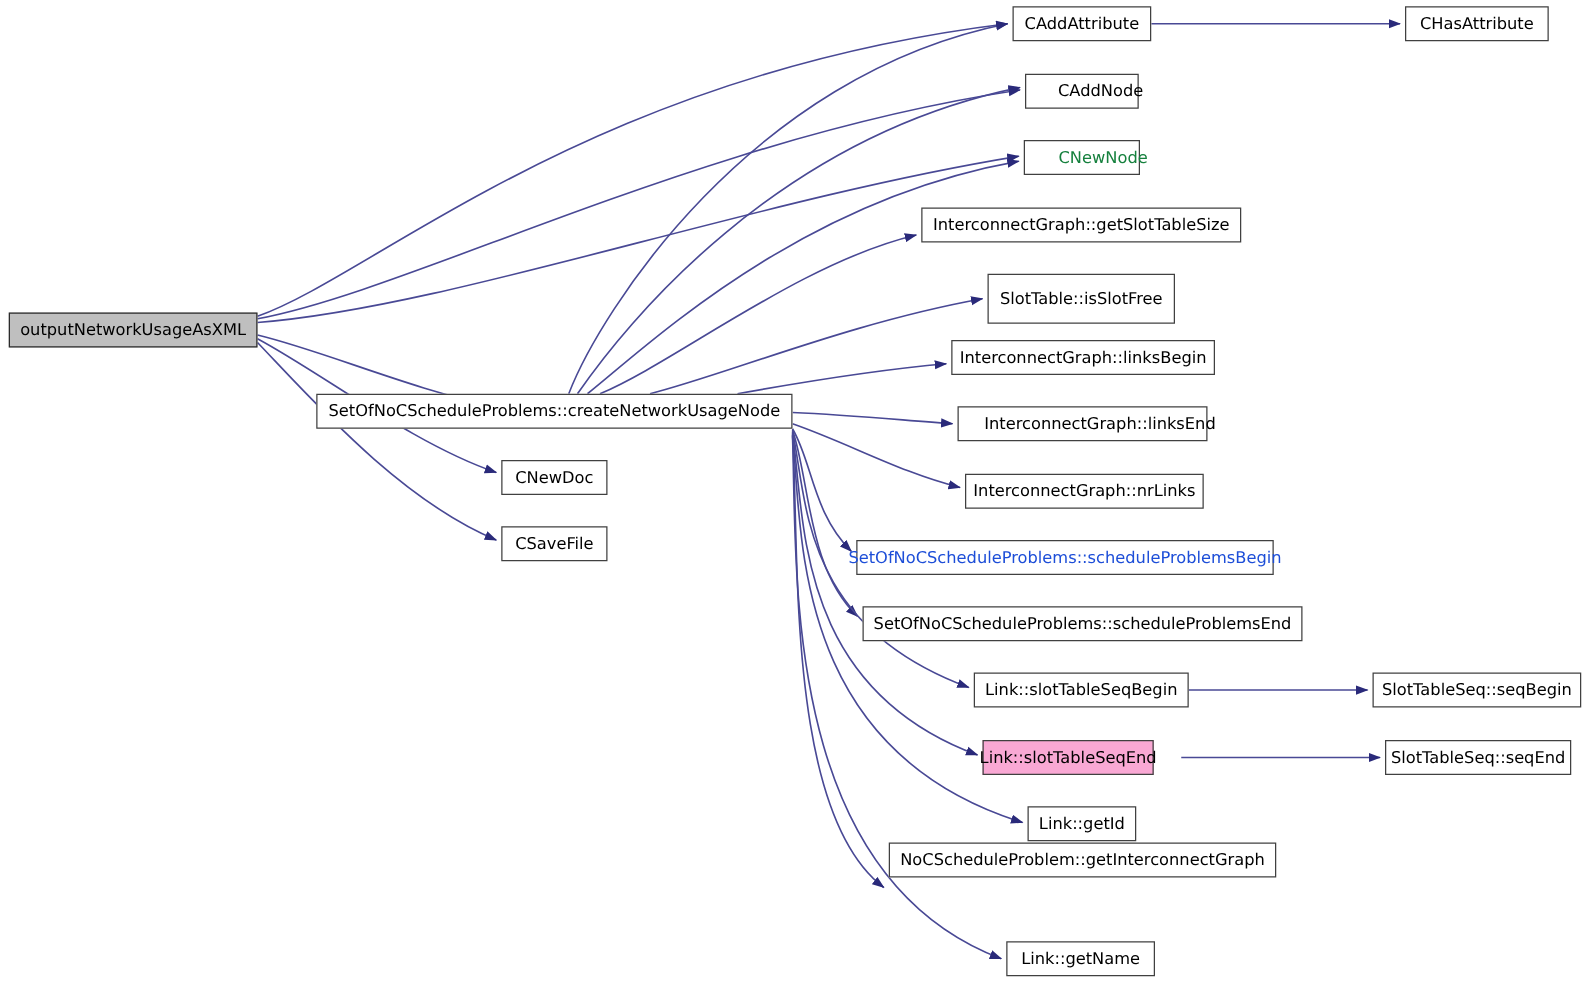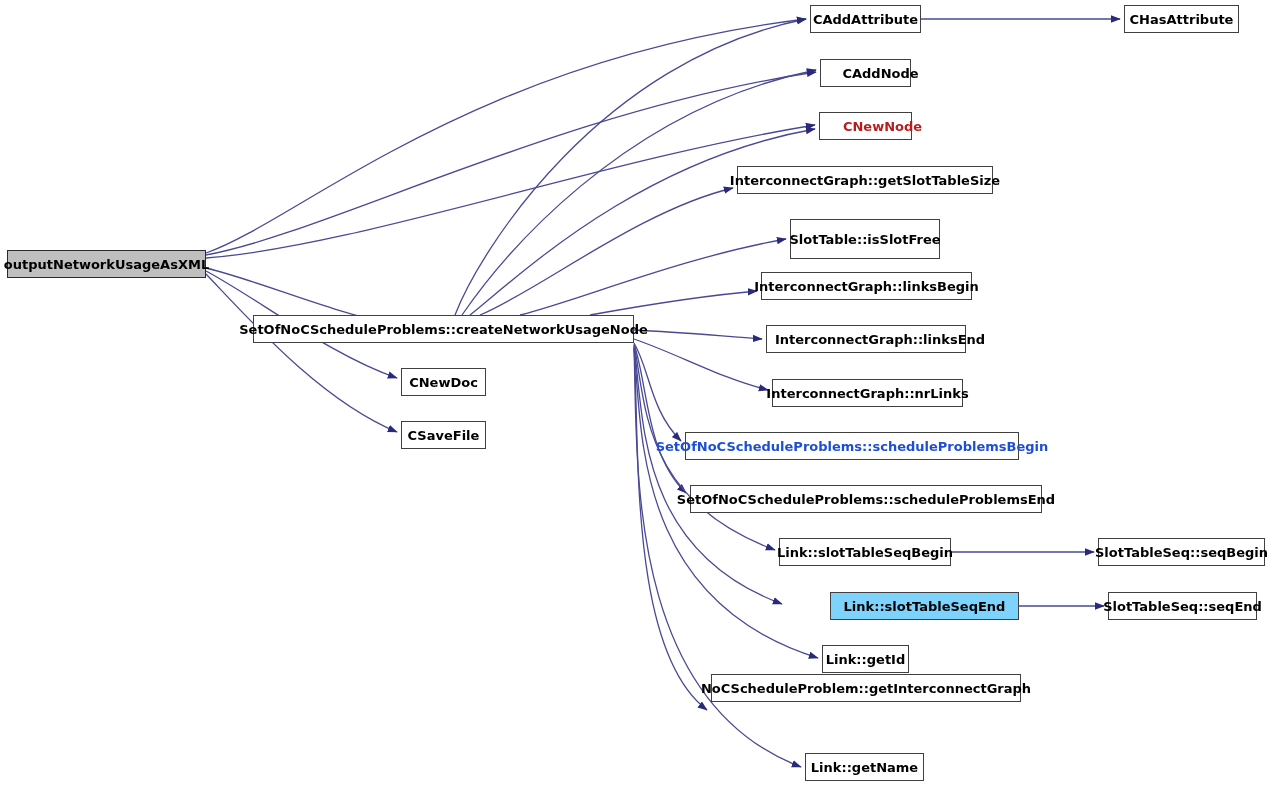--- a/index.html
+++ b/index.html
@@ -6,21 +6,21 @@
   body{width:1272px;height:787px;overflow:hidden;
        font-family:"DejaVu Sans","Liberation Sans",sans-serif;}
   #canvas{position:relative;width:1272px;height:787px;background:#fff;}
   #edges{position:absolute;left:0;top:0;width:1272px;height:787px;}
   .node{position:absolute;box-sizing:border-box;
         border:1px solid #404040;background:#ffffff;
         display:flex;align-items:center;justify-content:center;
         font-size:13px;color:#000;white-space:nowrap;
         line-height:1;letter-spacing:0px;}
   .node.root{background:#bfbfbf;border:1px solid #2b2b2b;}
-  .node .lbl{pointer-events:none;font-weight:bold;}
+  .node .lbl{pointer-events:none;}
 </style>
 </head>
 <body>
 
 <div id="canvas" style="background: rgb(255, 255, 255);">
   <svg id="edges" viewBox="0 0 1272 787" xmlns="http://www.w3.org/2000/svg">
     <defs>
       <marker id="ah" markerWidth="10" markerHeight="8" refX="9.2" refY="4" orient="auto" markerUnits="userSpaceOnUse">
         <path d="M0,0.3 L10,4 L0,7.7 z" fill="#2a2a7a"></path>
       </marker>
@@ -61,21 +61,21 @@
       </div>
       <div class="node" style="left: 810px; top: 5px; width: 111px; height: 28px; background: rgb(255, 255, 255); color: rgb(0, 0, 0);">
         <span class="lbl">CAddAttribute</span>
       </div>
       <div class="node" style="left: 1124px; top: 5px; width: 115px; height: 28px; background: rgb(255, 255, 255); color: rgb(0, 0, 0);">
         <span class="lbl">CHasAttribute</span>
       </div>
       <div class="node" style="left: 820px; top: 59px; width: 91px; height: 28px; background: rgb(255, 255, 255); color: rgb(0, 0, 0); padding-left: 30px;">
         <span class="lbl">CAddNode</span>
       </div>
-      <div class="node" style="left: 819px; top: 112px; width: 93px; height: 28px; background: rgb(255, 255, 255); color: #b91c1c; padding-left: 34px;">
+      <div class="node" style="left: 819px; top: 112px; width: 93px; height: 28px; background: rgb(255, 255, 255); color: #15803d; padding-left: 34px;">
         <span class="lbl">CNewNode</span>
       </div>
       <div class="node" style="left: 737px; top: 166px; width: 256px; height: 28px; background: rgb(255, 255, 255); color: rgb(0, 0, 0);">
         <span class="lbl">InterconnectGraph::getSlotTableSize</span>
       </div>
       <div class="node" style="left: 790px; top: 219px; width: 150px; height: 40px; background: rgb(255, 255, 255); color: rgb(0, 0, 0);">
         <span class="lbl">SlotTable::isSlotFree</span>
       </div>
       <div class="node" style="left: 761px; top: 272px; width: 211px; height: 28px; background: rgb(255, 255, 255); color: rgb(0, 0, 0);">
         <span class="lbl">InterconnectGraph::linksBegin</span>
@@ -91,21 +91,21 @@
       </div>
       <div class="node" style="left: 690px; top: 485px; width: 352px; height: 28px; background: rgb(255, 255, 255); color: rgb(0, 0, 0);">
         <span class="lbl">SetOfNoCScheduleProblems::scheduleProblemsEnd</span>
       </div>
       <div class="node" style="left: 779px; top: 538px; width: 172px; height: 28px; background: rgb(255, 255, 255); color: rgb(0, 0, 0);">
         <span class="lbl">Link::slotTableSeqBegin</span>
       </div>
       <div class="node" style="left: 1098px; top: 538px; width: 167px; height: 28px; background: rgb(255, 255, 255); color: rgb(0, 0, 0);">
         <span class="lbl">SlotTableSeq::seqBegin</span>
       </div>
-      <div class="node" style="left: 786px; top: 592px; width: 189px; height: 28px; background: #7dd3fc; color: rgb(0, 0, 0); margin-left: 44px;">
+      <div class="node" style="left: 786px; top: 592px; width: 137px; height: 28px; background: #f9a8d4; color: rgb(0, 0, 0);">
         <span class="lbl">Link::slotTableSeqEnd</span>
       </div>
       <div class="node" style="left: 1108px; top: 592px; width: 149px; height: 28px; background: rgb(255, 255, 255); color: rgb(0, 0, 0);">
         <span class="lbl">SlotTableSeq::seqEnd</span>
       </div>
       <div class="node" style="left: 822px; top: 645px; width: 87px; height: 28px; background: rgb(255, 255, 255); color: rgb(0, 0, 0);">
         <span class="lbl">Link::getId</span>
       </div>
       <div class="node" style="left: 711px; top: 674px; width: 310px; height: 28px; background: rgb(255, 255, 255); color: rgb(0, 0, 0);">
         <span class="lbl">NoCScheduleProblem::getInterconnectGraph</span>

